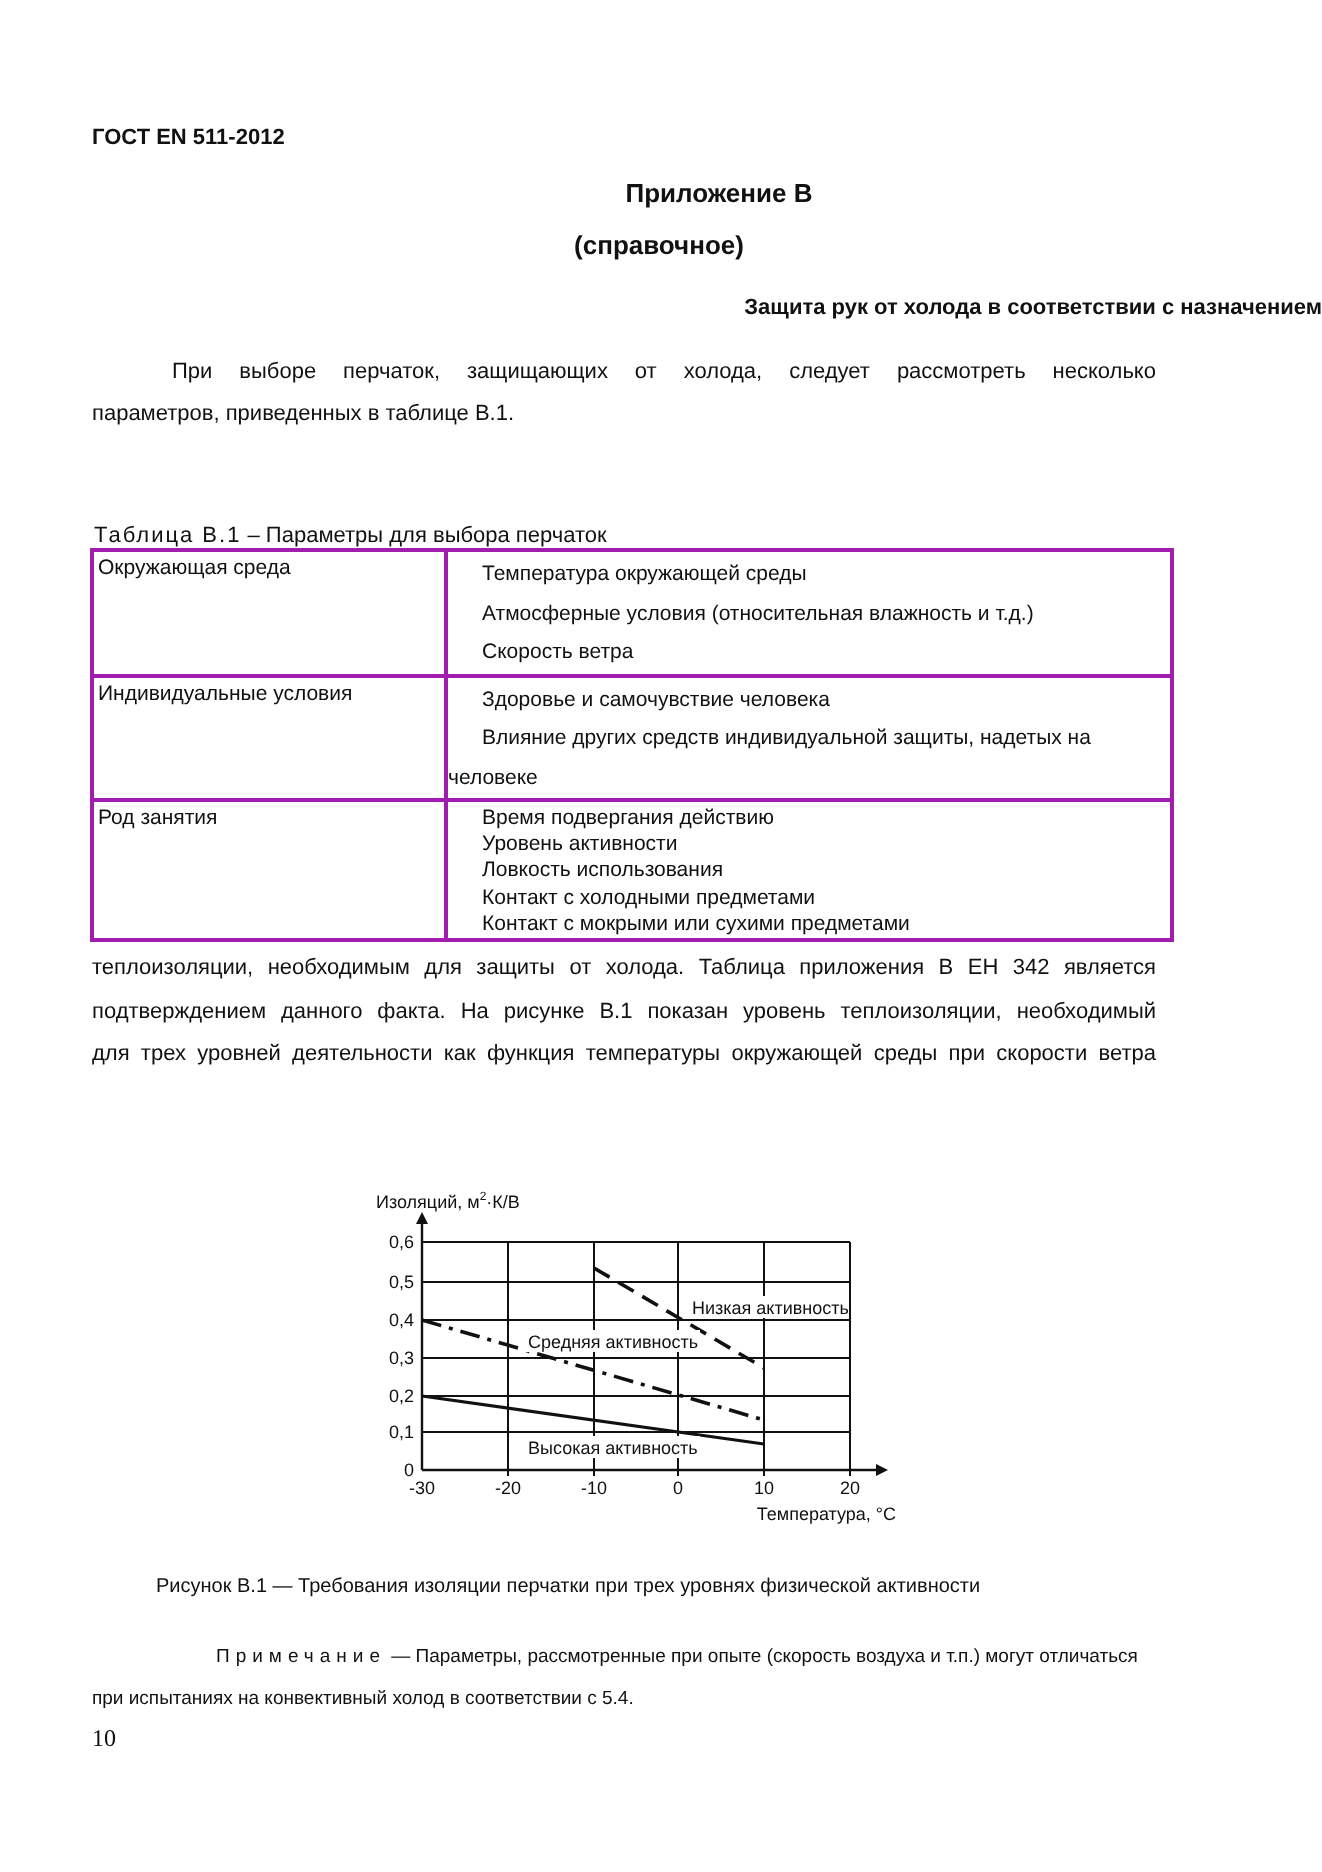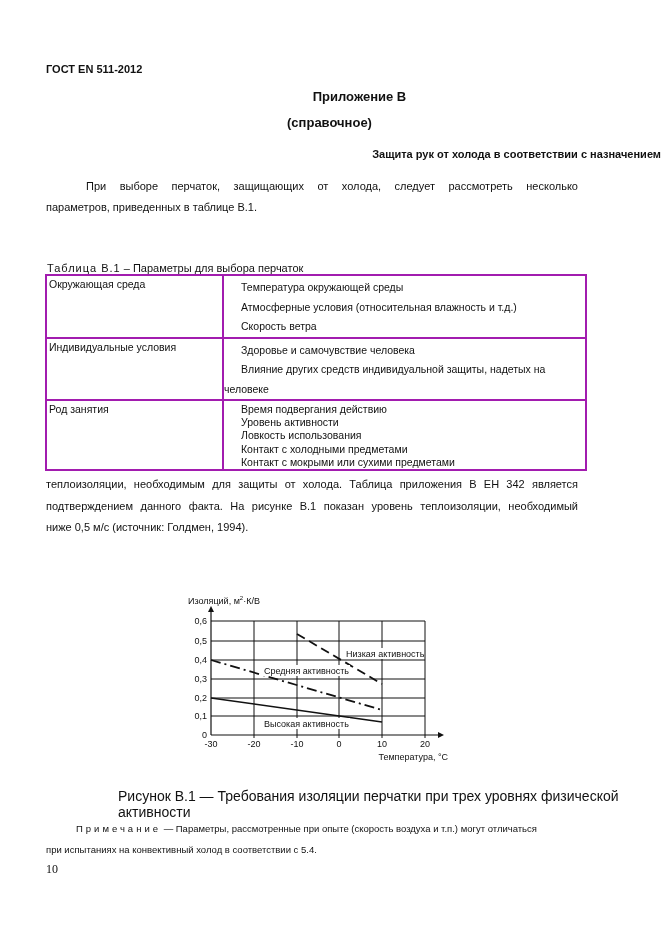--- a/index.html
+++ b/index.html
@@ -24,24 +24,24 @@
     table.params td { border: 2px solid #a21caf; vertical-align: top; padding: 0; }
     table.params td.c1 { width: 171px; padding: 2px 2px; }
     table.params td.c2 { padding: 2px 0 0 0; }
     .r1 td { height: 55px; }
     .r2 td { height: 55px; }
     .r3 td { height: 64px; }
     .c2 .it { padding-left: 17px; line-height: 19.5px; }
     .c2 .it.wrap { padding-left: 0; text-indent: 17px; }
     .c2.tight .it { line-height: 13.2px; }
     .chart { left: 180px; top: 588px; width: 280px; height: 185px; }
-    .fig-caption { left: 78px; top: 788px; font-size: 14px; margin-left: 40px; }
+    .fig-caption { left: 78px; top: 788px; font-size: 10px; }
     .note { left: 46px; top: 818px; width: 540px; font-size: 9.5px; line-height: 21px; }
     .note .l1 { text-indent: 30px; }
-    .note .lbl { letter-spacing: 3px; }
+    .note .lbl { letter-spacing: 3px; margin-left: 32px; }
     .page-num { left: 46px; top: 862px; font-size: 12px; font-family: "Liberation Serif", serif; }
   </style>
 </head>
 <body>
 
 <div class="abs header-code">ГОСТ EN 511-2012</div>
 
 <div class="abs appendix-title"><span>Приложение В</span></div>
 <div class="abs appendix-sub"><span>(справочное)</span></div>
 <div class="abs section-title"><span>Защита рук от холода в соответствии с назначением</span></div>
@@ -79,21 +79,21 @@
       <div class="it">Контакт с холодными предметами</div>
       <div class="it">Контакт с мокрыми или сухими предметами</div>
     </td>
   </tr>
 </tbody>
   </table>
 
 <div class="abs para para2">
   <div class="ln">теплоизоляции, необходимым для защиты от холода. Таблица приложения В ЕН 342 является</div>
   <div class="ln">подтверждением данного факта. На рисунке В.1 показан уровень теплоизоляции, необходимый</div>
-  <div class="ln last">ниже 0,5 м/с (источник: Голдмен, 1994).</div>
+  <div class="ln">для трех уровней деятельности как функция температуры окружающей среды при скорости ветра</div>
 </div>
 
 <div class="abs chart">
   <svg width="280" height="185" viewBox="0 0 280 185">
     <g font-family="Liberation Sans, sans-serif" font-size="9" fill="#111">
 
       <text x="8" y="16"><tspan>Изоляций, м</tspan><tspan dy="-4" font-size="6">2</tspan><tspan dy="4">·К/В</tspan></text>
 
       <line x1="31" y1="147" x2="31" y2="22" stroke="#111" stroke-width="1.2"></line>
       <polygon points="28,24 31,18 34,24" fill="#111"></polygon>

